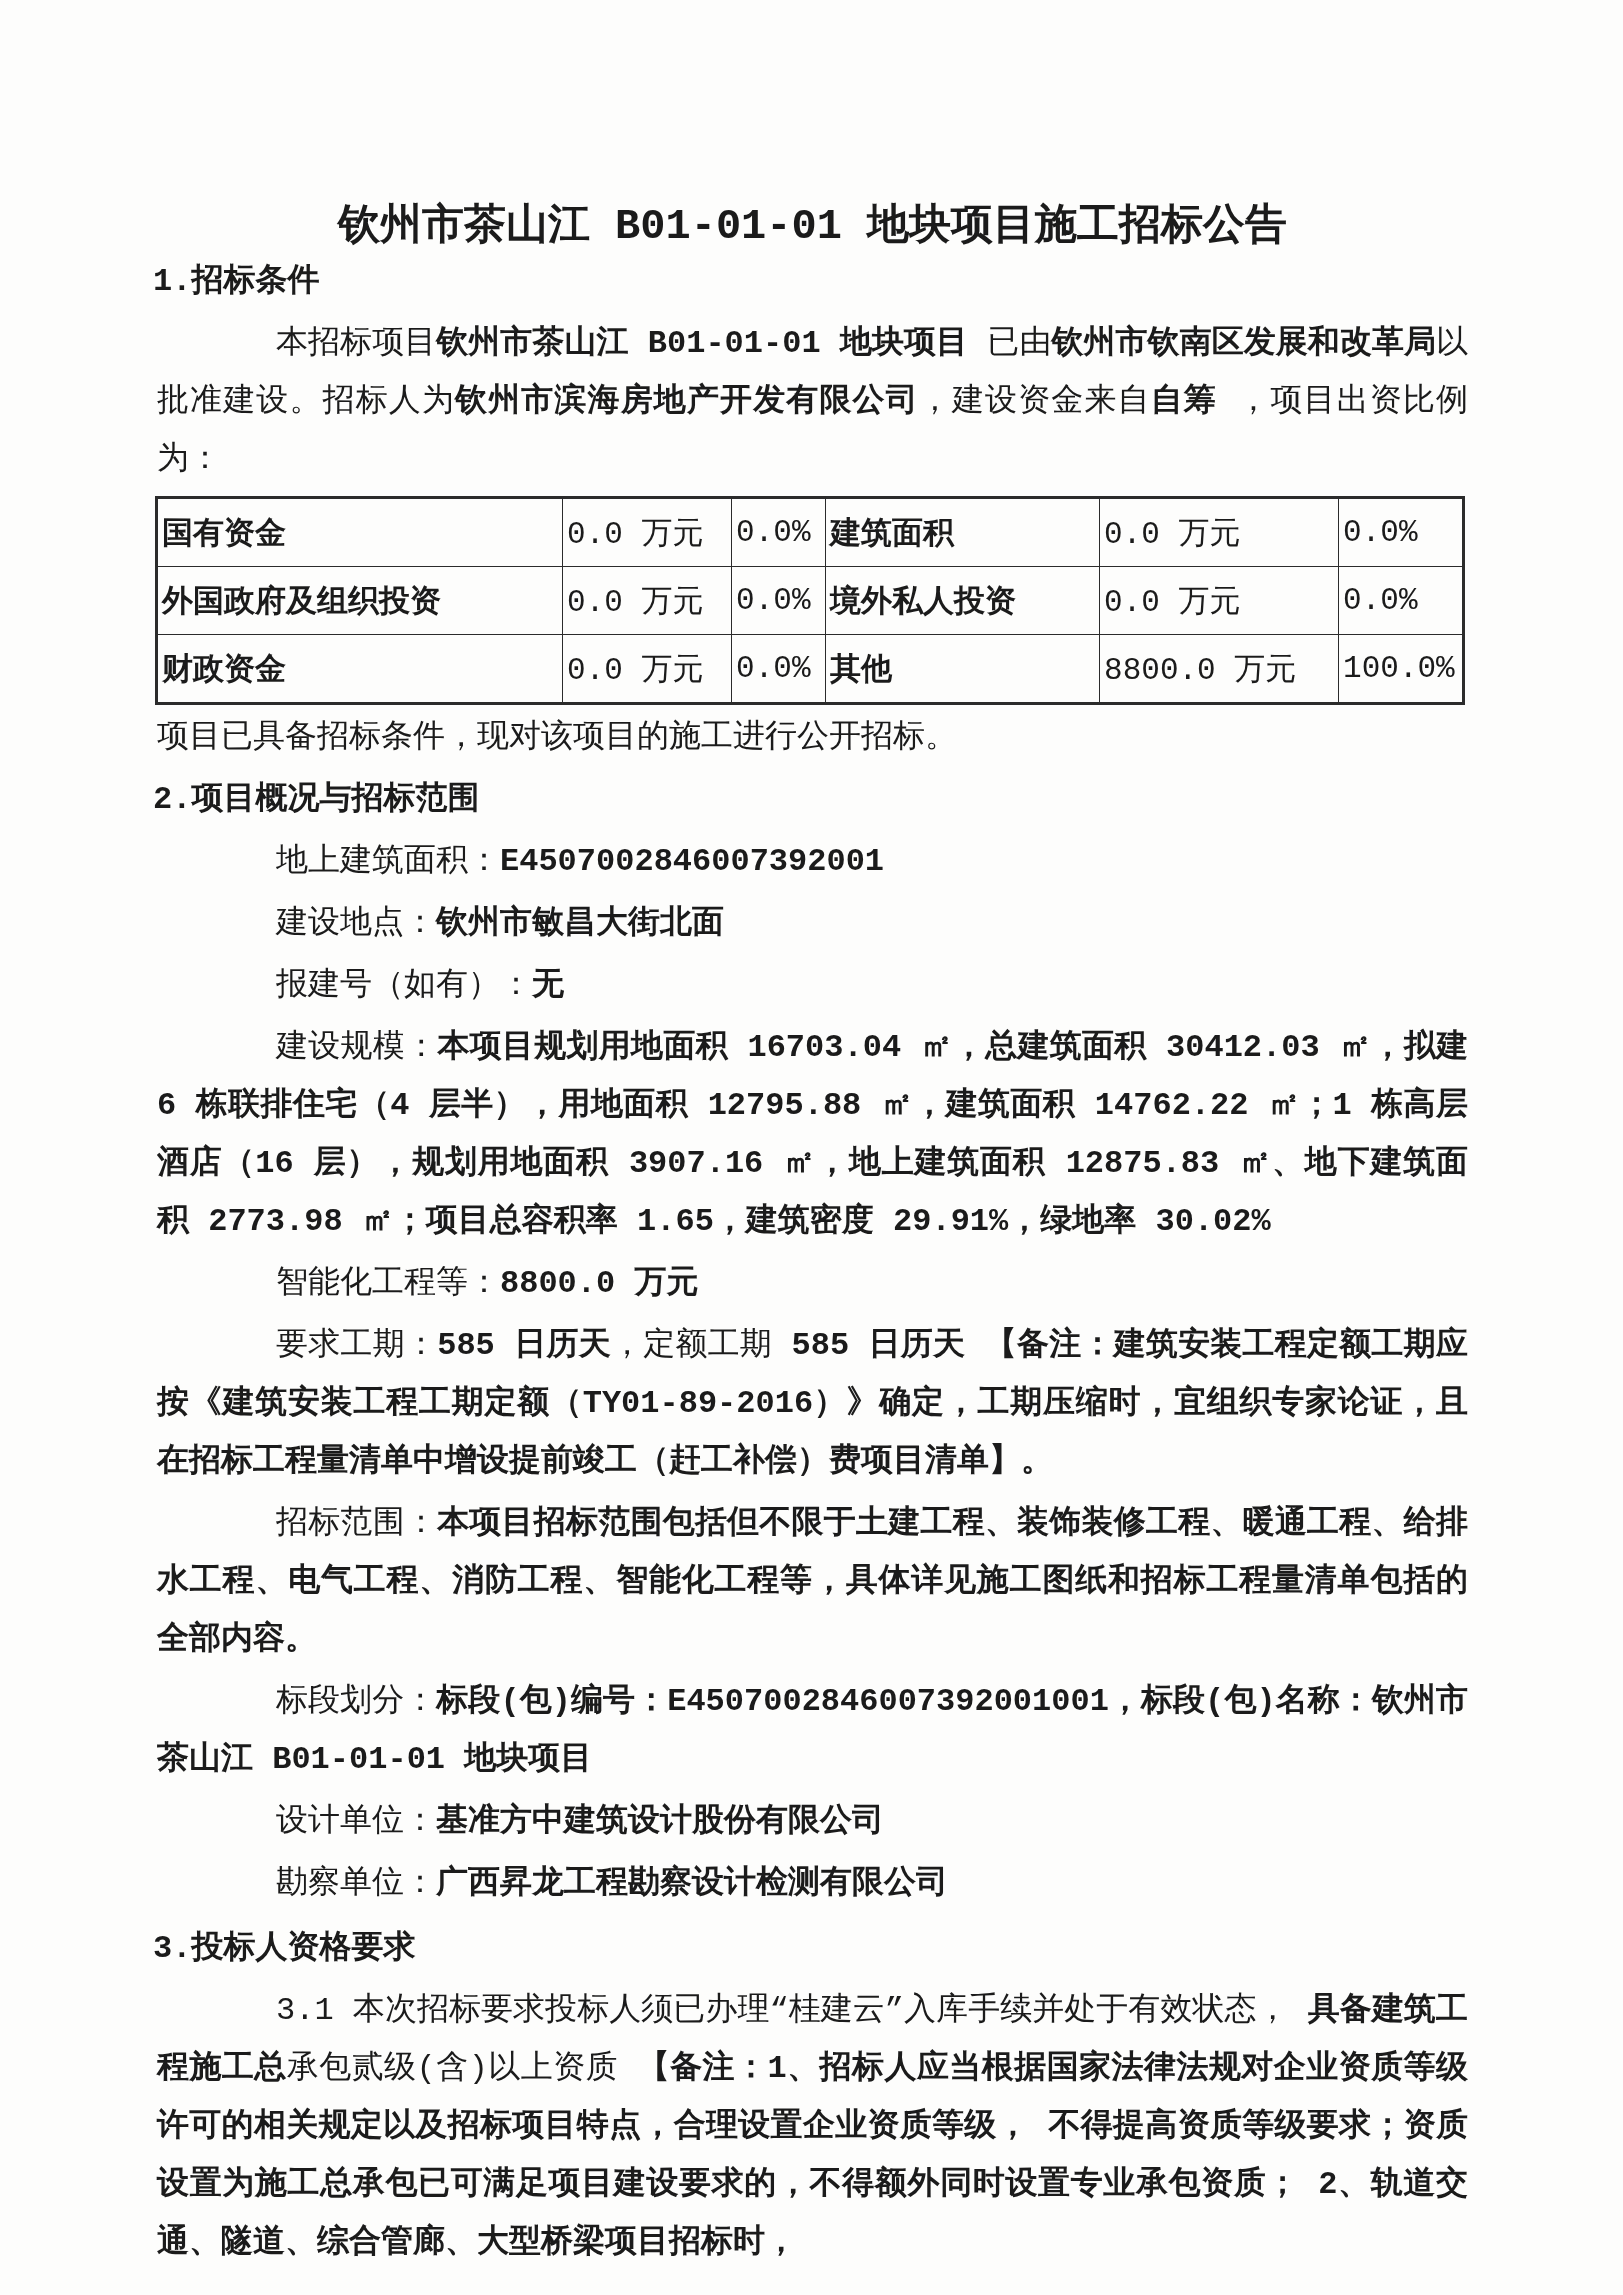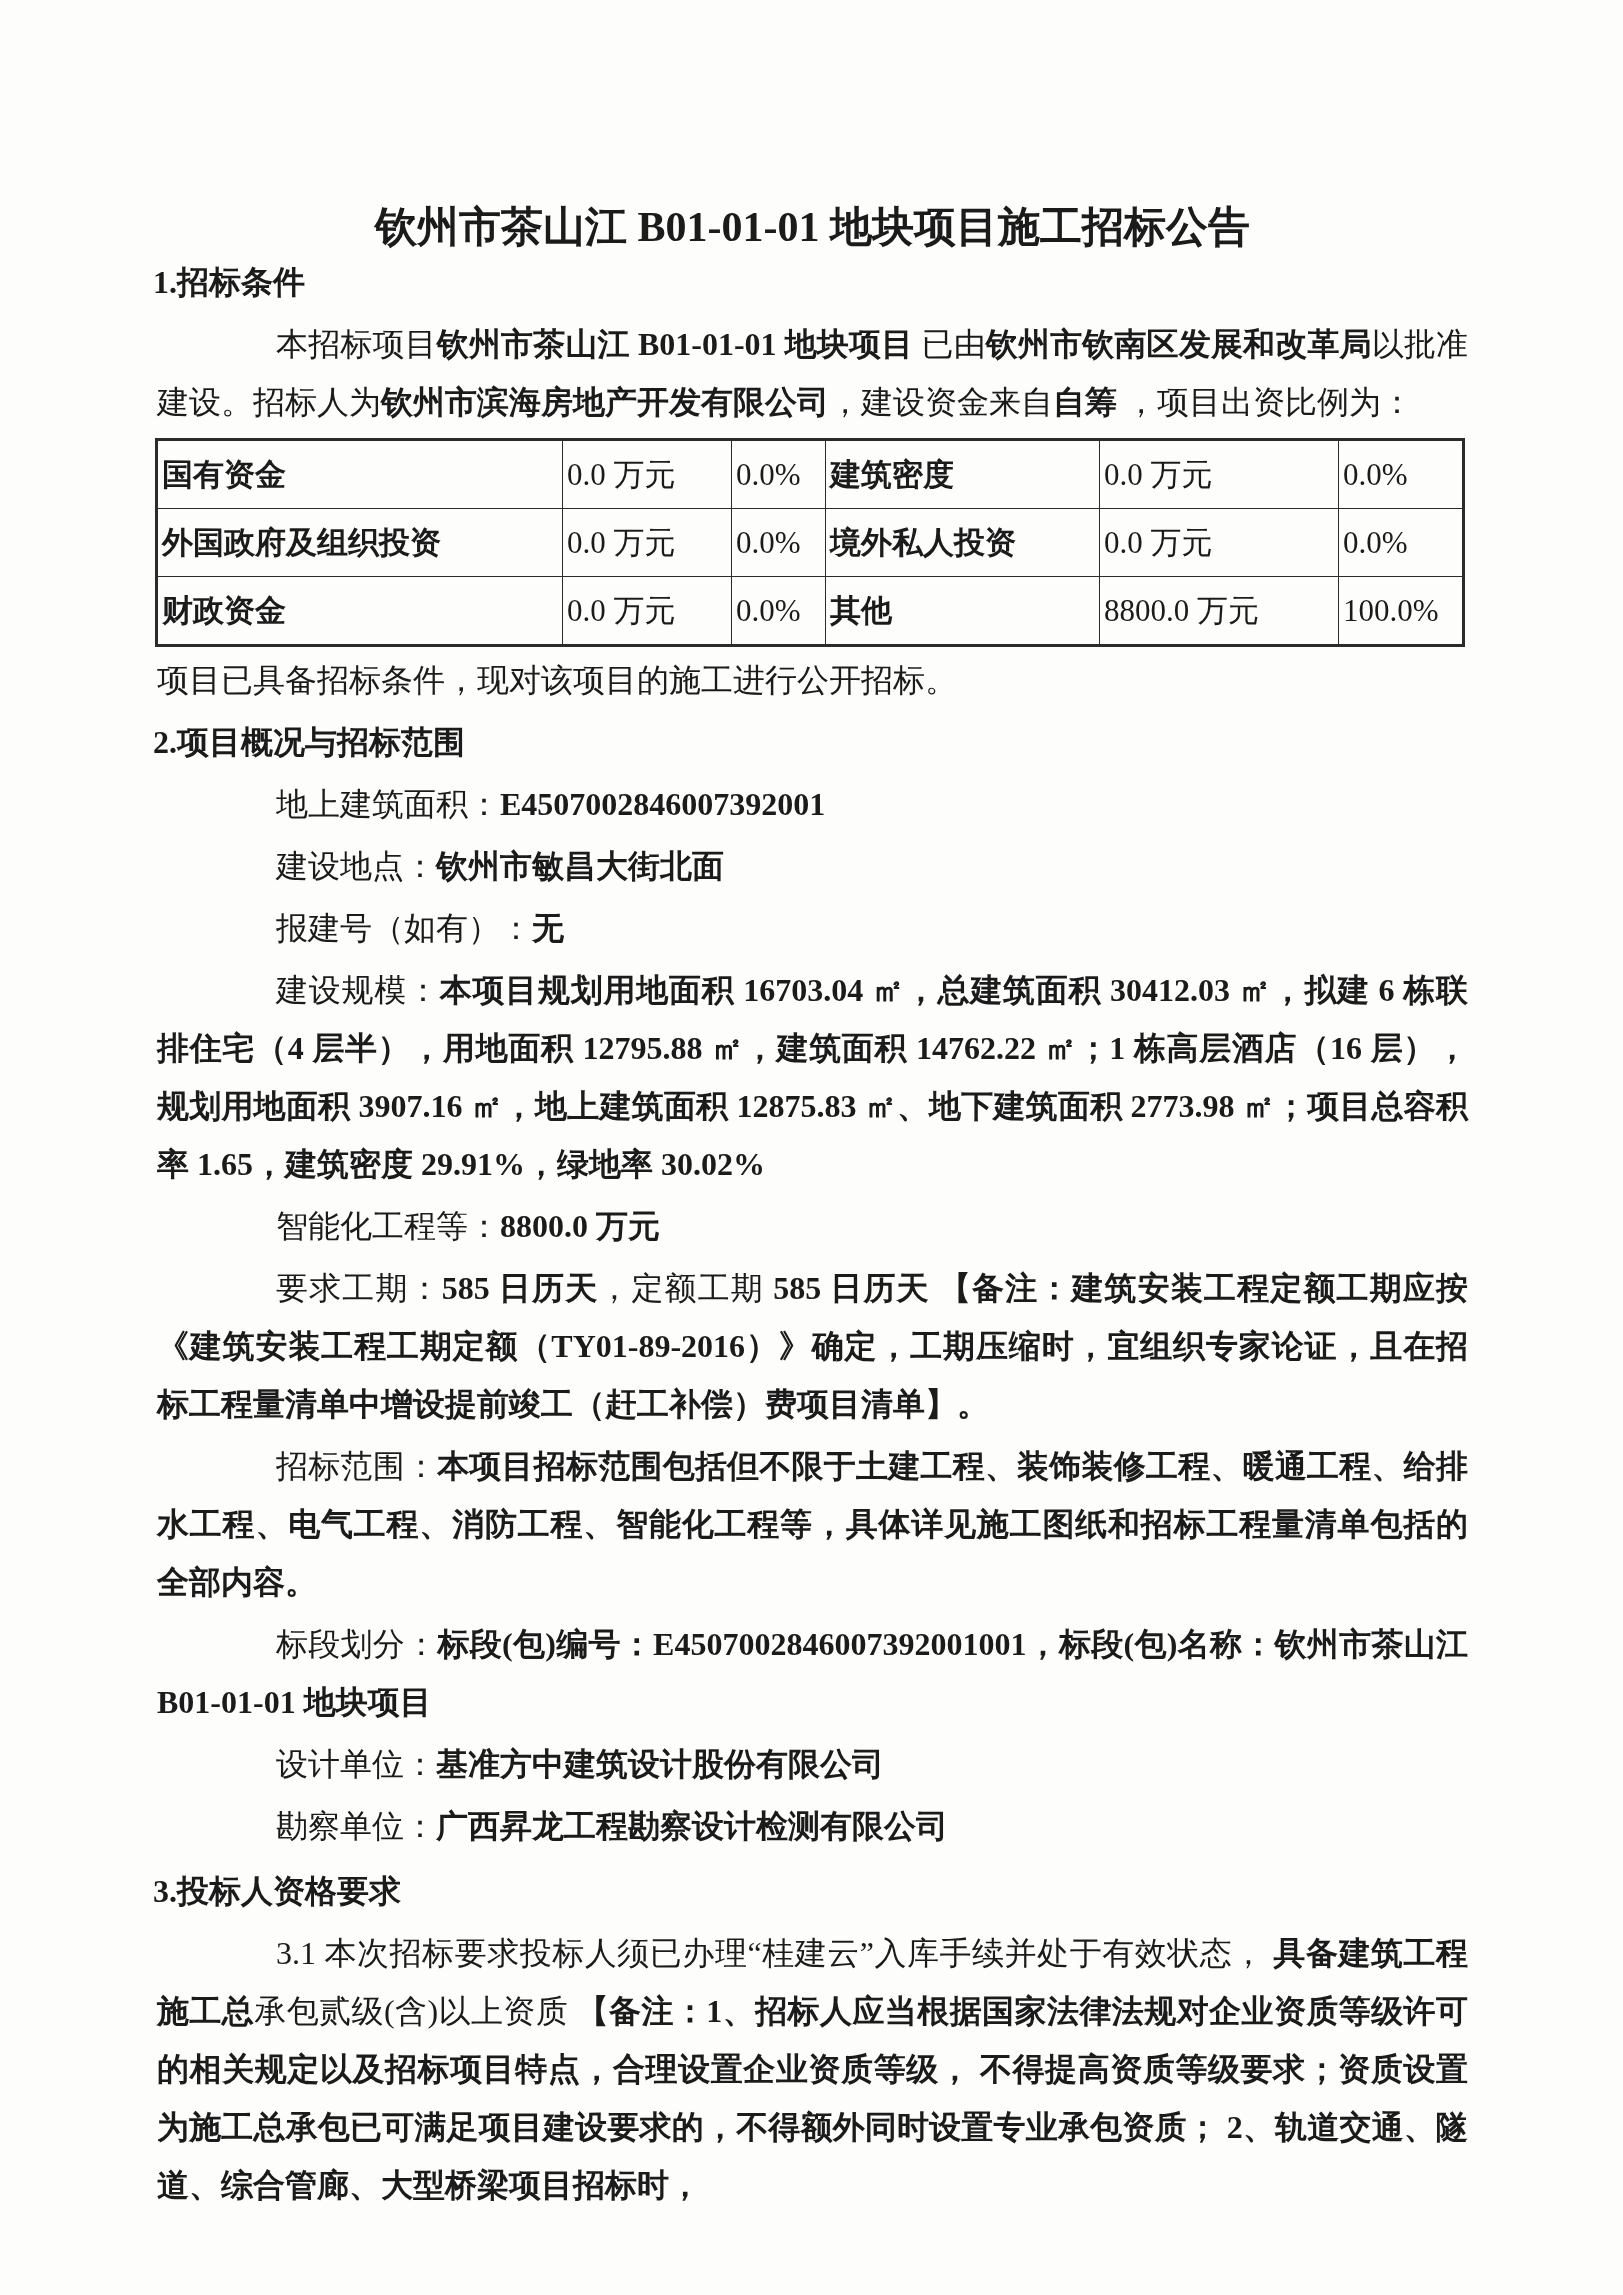--- a/index.html
+++ b/index.html
@@ -6,21 +6,21 @@
     margin: 0;
     padding: 0;
     background: #ffffff;
   }
   .page {
     position: relative;
     width: 1623px;
     height: 2295px;
     background: #fdfdfc;
     color: #1b1b1b;
-    font-family: Liberation Serif, serif;
+    font-family: Liberation Mono, monospace;
     overflow: hidden;
   }
   .content {
     position: absolute;
     left: 153px;
     top: 202px;
     width: 1319px;
   }
   .doc-title {
     font-size: 42px;
@@ -84,21 +84,21 @@
         <col style="width:94px">
         <col style="width:274px">
         <col style="width:239px">
         <col style="width:125px">
       </colgroup>
       <tbody>
           <tr>
             <td class="lbl">国有资金</td>
             <td class="val">0.0 万元</td>
             <td class="val">0.0%</td>
-            <td class="lbl">建筑密度</td>
+            <td class="lbl">建筑面积</td>
             <td class="val">0.0 万元</td>
             <td class="val">0.0%</td>
           </tr>
           <tr>
             <td class="lbl">外国政府及组织投资</td>
             <td class="val">0.0 万元</td>
             <td class="val">0.0%</td>
             <td class="lbl">境外私人投资</td>
             <td class="val">0.0 万元</td>
             <td class="val">0.0%</td>

